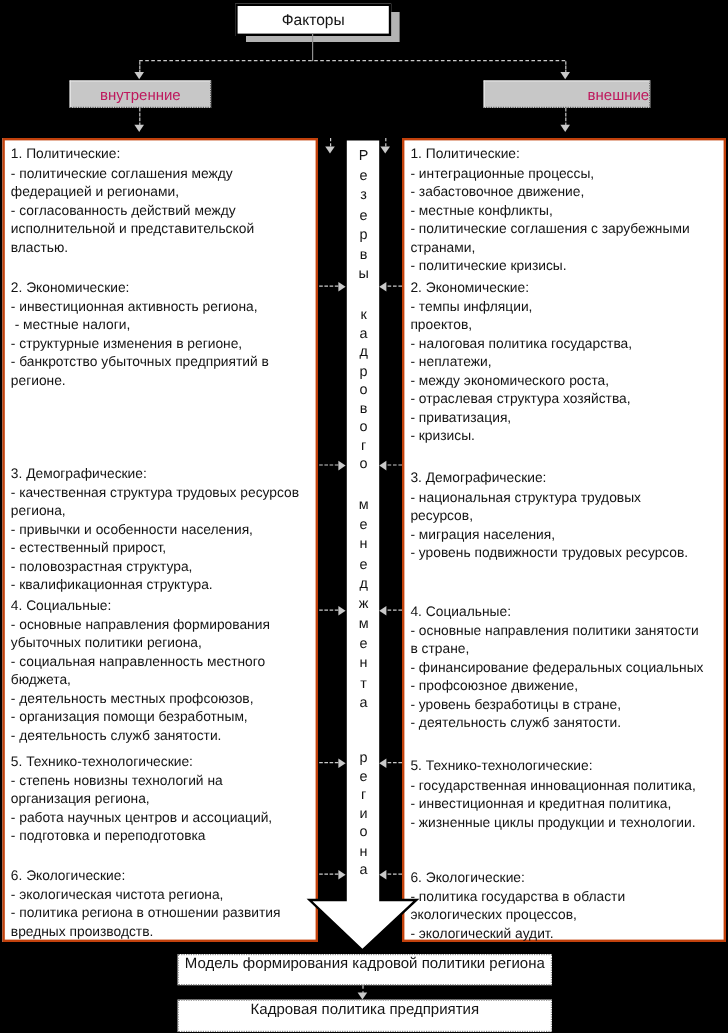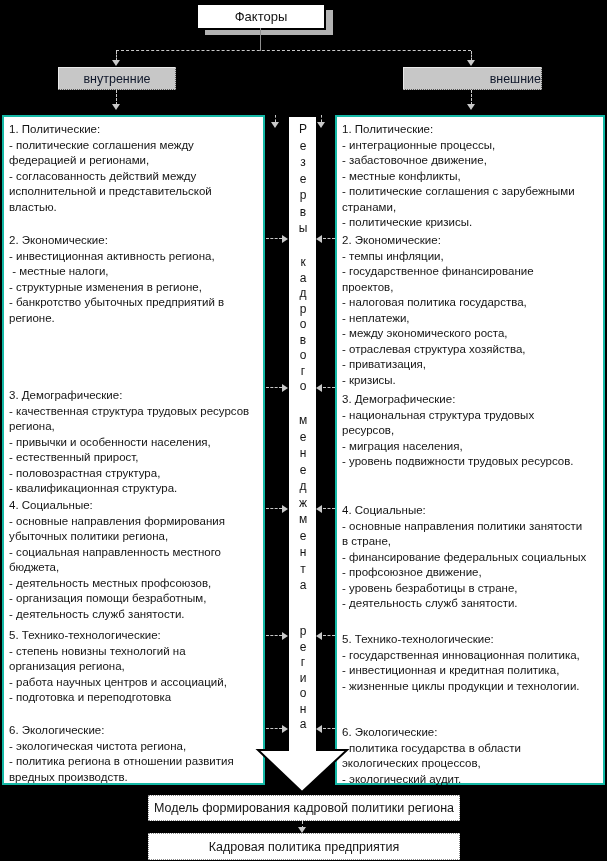--- a/index.html
+++ b/index.html
@@ -14,25 +14,25 @@
     background:var(--panel,#fff);border:2px solid #000;
     box-shadow:8px 6px 0 -1px var(--shadow,#b3b3b3);
     display:flex;align-items:center;justify-content:center;
     font-size:13px;color:var(--text,#111);
   }
   .branch{
     position:absolute;height:21px;background:var(--branch,#c7c7c7);
     border-top:1px solid #e9e9e9;border-left:1px solid #e9e9e9;
     border-right:1px dotted #555;border-bottom:1px dotted #555;
     display:flex;align-items:center;justify-content:center;
-    font-size:12.5px;color:#0f172a;
+    font-size:12.5px;color:#be185d;
   }
   .panel{
     position:absolute;top:115px;height:666px;
-    background:var(--panel,#fff);border:2px solid #14b8a6;
+    background:var(--panel,#fff);border:2px solid #c2410c;
   }
   .section{position:absolute;left:5px;right:3px;color:var(--text,#111);
     font-size:11.5px;line-height:15.5px;}
   .section div{white-space:pre-wrap;}
   .solid-v{position:absolute;width:1px;background:#8f8f8f;}
   .dashed-h{position:absolute;height:0;border-top:1px dashed var(--conn,#c9c9c9);}
   .dashed-v{position:absolute;width:0;border-left:1px dashed var(--conn,#c9c9c9);}
   .arr-down{position:absolute;width:0;height:0;
     border-left:4px solid transparent;border-right:4px solid transparent;
     border-top:6px solid var(--conn,#c9c9c9);}
@@ -41,21 +41,21 @@
     border-left:6px solid var(--conn,#c9c9c9);}
   .arr-left{position:absolute;width:0;height:0;
     border-top:4px solid transparent;border-bottom:4px solid transparent;
     border-right:6px solid var(--conn,#c9c9c9);}
   .big-arrow-svg{position:absolute;left:248px;top:110px;}
   .word{position:absolute;left:288px;width:30px;text-align:center;
     white-space:pre-line;color:var(--text,#111);font-size:12px;}
   .bottom-box{
     position:absolute;left:148px;width:310px;
     background:var(--panel,#fff);border:1px dotted #8a8a8a;
-    display:flex;align-items:center;justify-content:center;
+    display:flex;align-items:flex-start;justify-content:center;
     font-size:12.5px;color:var(--text,#111);
   }
 </style>
 </head>
 <body>
 
 <div class="stage" style="--bg: #000000; --panel: #ffffff; --branch: #c7c7c7; --shadow: #b3b3b3; --text: #141414; --conn: #c9c9c9;">
 
   <div class="title-box">
     <span>Факторы</span>
@@ -138,21 +138,20 @@
         <div>- интеграционные процессы,</div>
         <div>- забастовочное движение,</div>
         <div>- местные конфликты,</div>
         <div>- политические соглашения с зарубежными</div>
         <div>странами,</div>
         <div>- политические кризисы.</div>
       </div>
       <div class="section" style="top: 116px;">
         <div>2. Экономические:</div>
         <div>- темпы инфляции,</div>
-        <div>- государственное финансирование</div>
         <div>проектов,</div>
         <div>- налоговая политика государства,</div>
         <div>- неплатежи,</div>
         <div>- между экономического роста,</div>
         <div>- отраслевая структура хозяйства,</div>
         <div>- приватизация,</div>
         <div>- кризисы.</div>
       </div>
       <div class="section" style="top: 275px;">
         <div>3. Демографические:</div>

